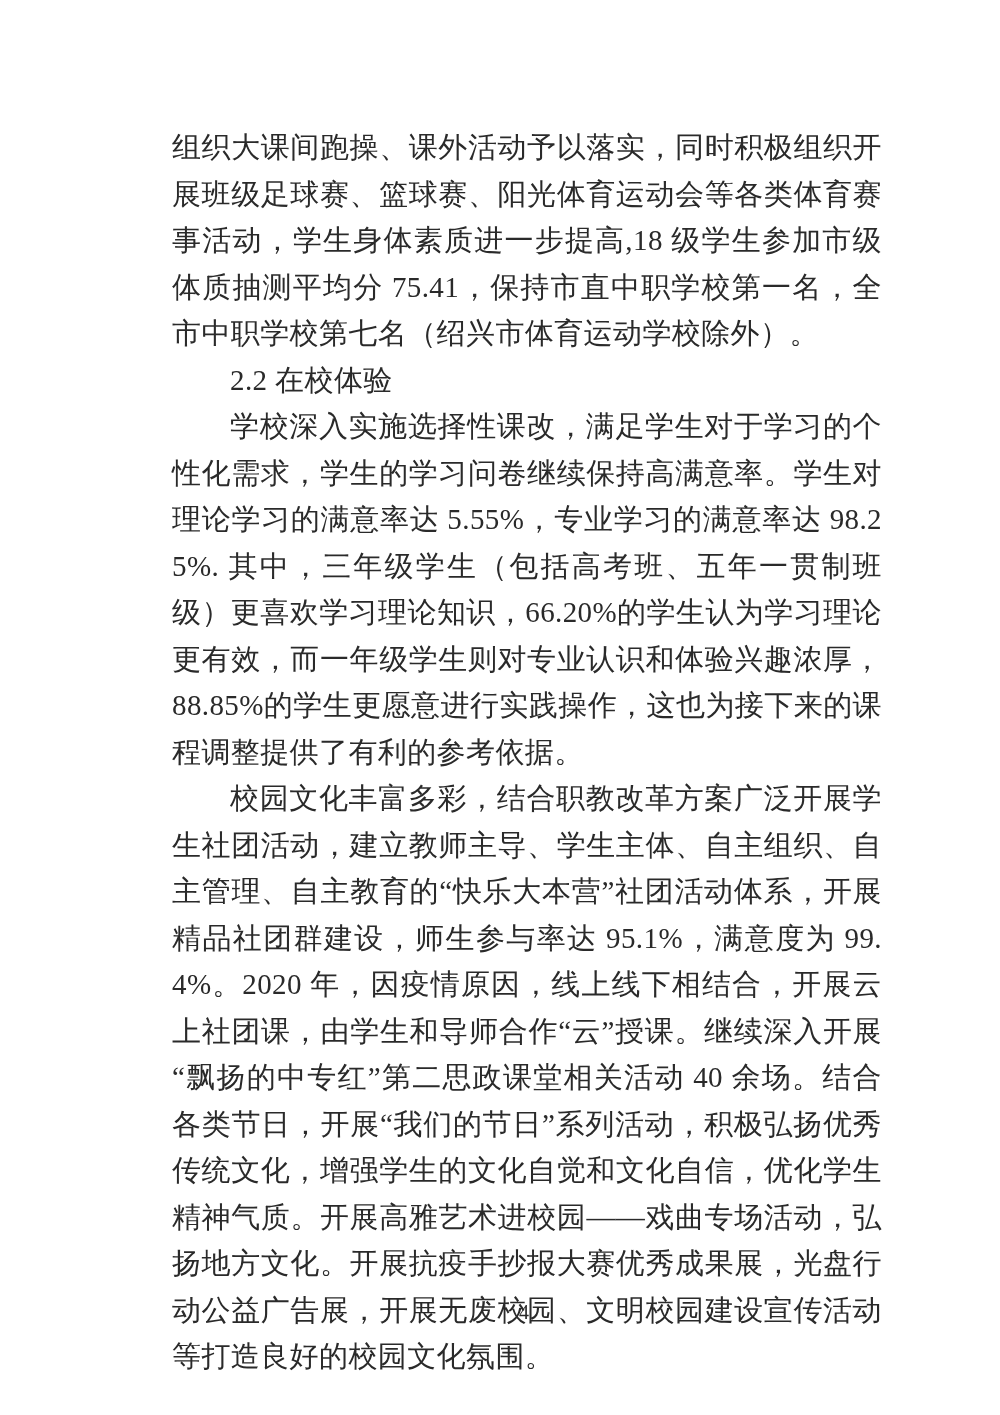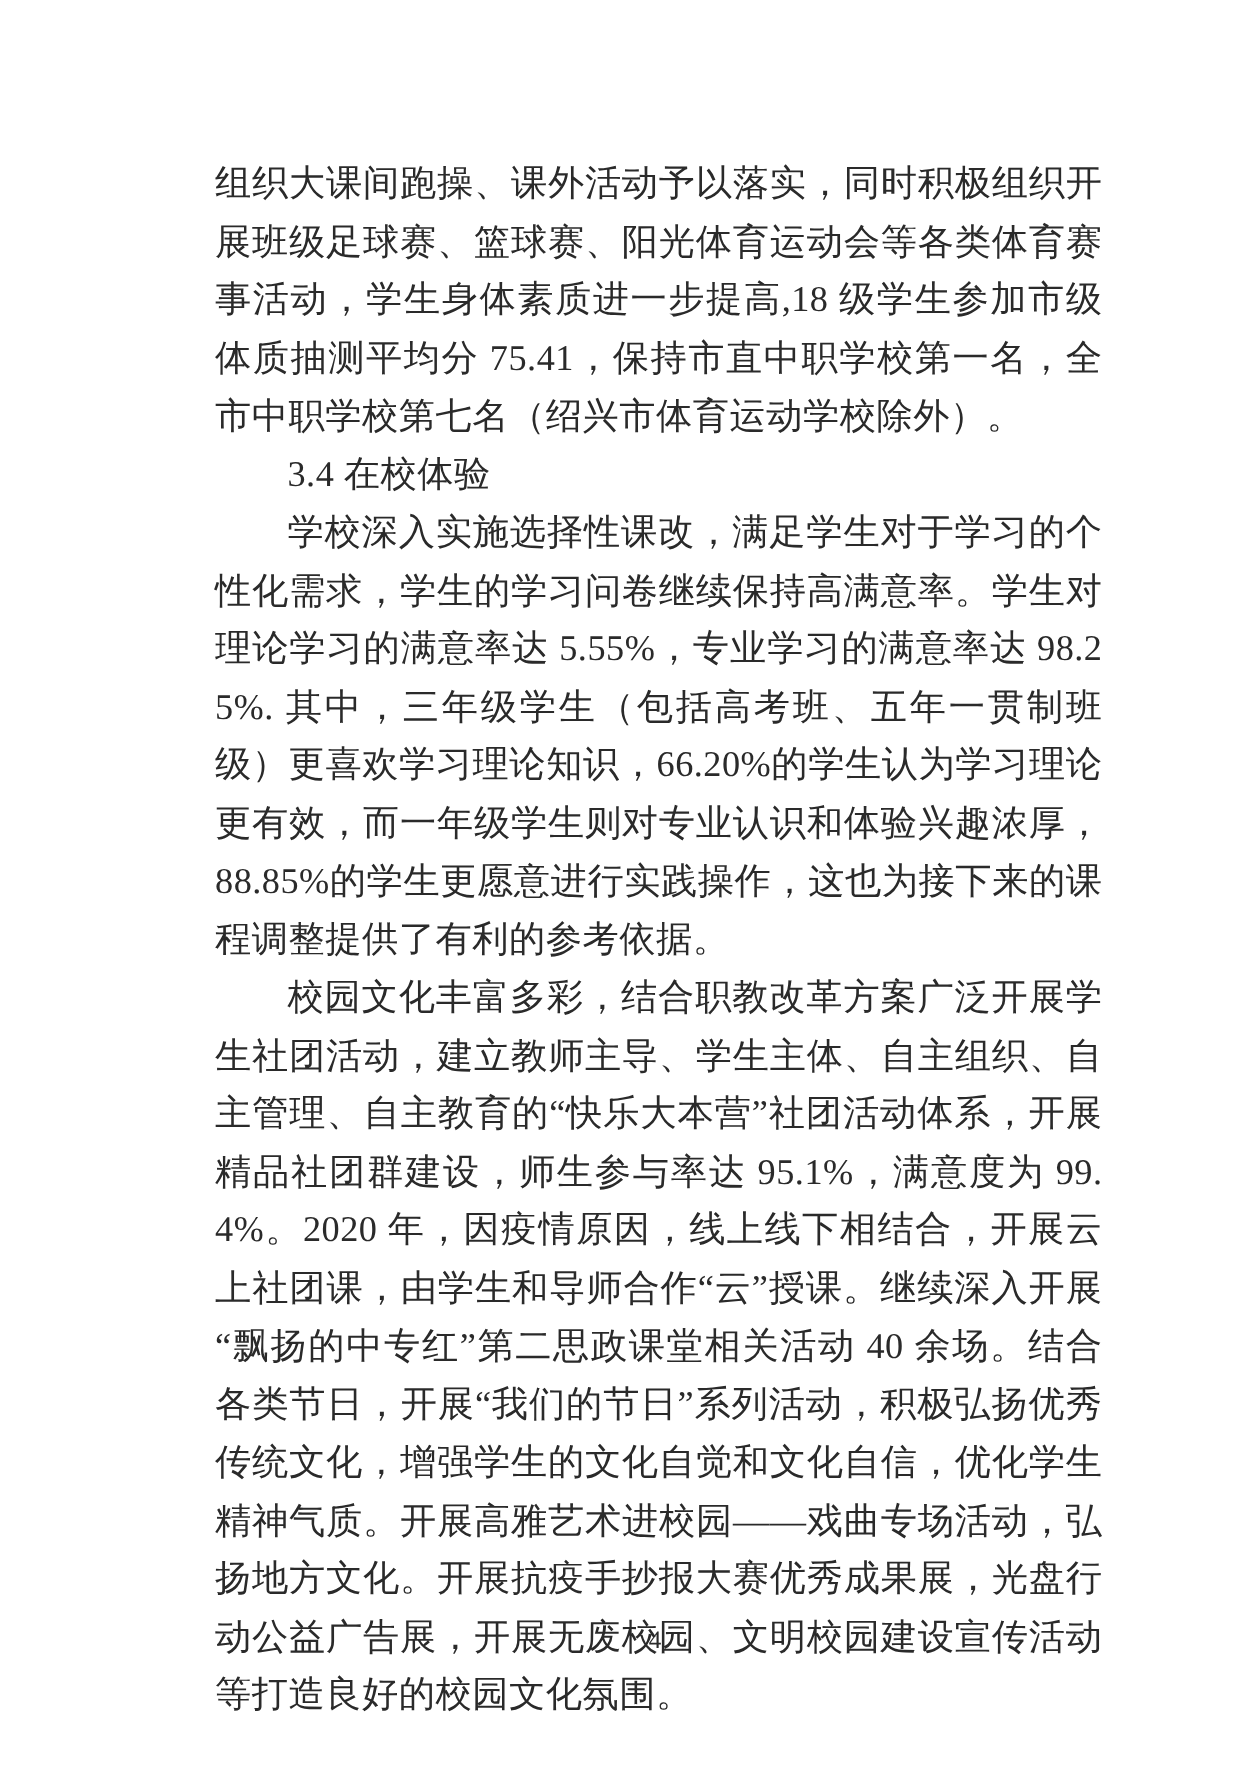--- a/index.html
+++ b/index.html
@@ -51,18 +51,18 @@
     line-height: 24px;
     color: #2a2a2a;
   }
 </style>
 </head>
 <body>
 
 <div class="page">
   <div class="content">
     <p class="para">组织大课间跑操、课外活动予以落实，同时积极组织开展班级足球赛、篮球赛、阳光体育运动会等各类体育赛事活动，学生身体素质进一步提高,18 级学生参加市级体质抽测平均分 75.41，保持市直中职学校第一名，全市中职学校第七名（绍兴市体育运动学校除外）。</p>
-    <p class="para heading">3.4 在校体验</p>
+    <p class="para heading">2.2 在校体验</p>
     <p class="para indent">学校深入实施选择性课改，满足学生对于学习的个性化需求，学生的学习问卷继续保持高满意率。学生对理论学习的满意率达 5.55%，专业学习的满意率达 98.25%. 其中，三年级学生（包括高考班、五年一贯制班级）更喜欢学习理论知识，66.20%的学生认为学习理论更有效，而一年级学生则对专业认识和体验兴趣浓厚，88.85%的学生更愿意进行实践操作，这也为接下来的课程调整提供了有利的参考依据。</p>
     <p class="para indent">校园文化丰富多彩，结合职教改革方案广泛开展学生社团活动，建立教师主导、学生主体、自主组织、自主管理、自主教育的“快乐大本营”社团活动体系，开展精品社团群建设，师生参与率达 95.1%，满意度为 99.4%。2020 年，因疫情原因，线上线下相结合，开展云上社团课，由学生和导师合作“云”授课。继续深入开展“飘扬的中专红”第二思政课堂相关活动 40 余场。结合各类节日，开展“我们的节日”系列活动，积极弘扬优秀传统文化，增强学生的文化自觉和文化自信，优化学生精神气质。开展高雅艺术进校园——戏曲专场活动，弘扬地方文化。开展抗疫手抄报大赛优秀成果展，光盘行动公益广告展，开展无废校园、文明校园建设宣传活动等打造良好的校园文化氛围。</p>
   </div>
   <div class="footer">4</div>
 </div>
 
 </body></html>

